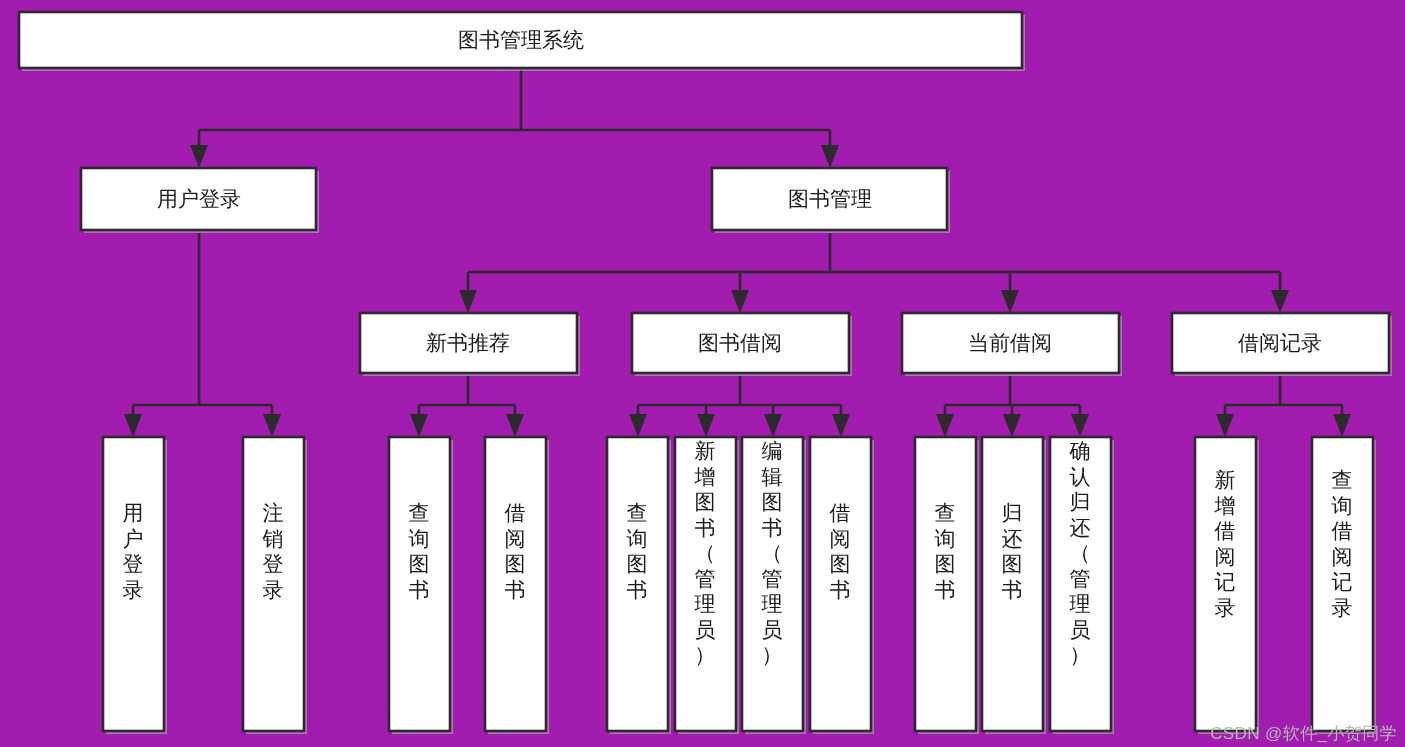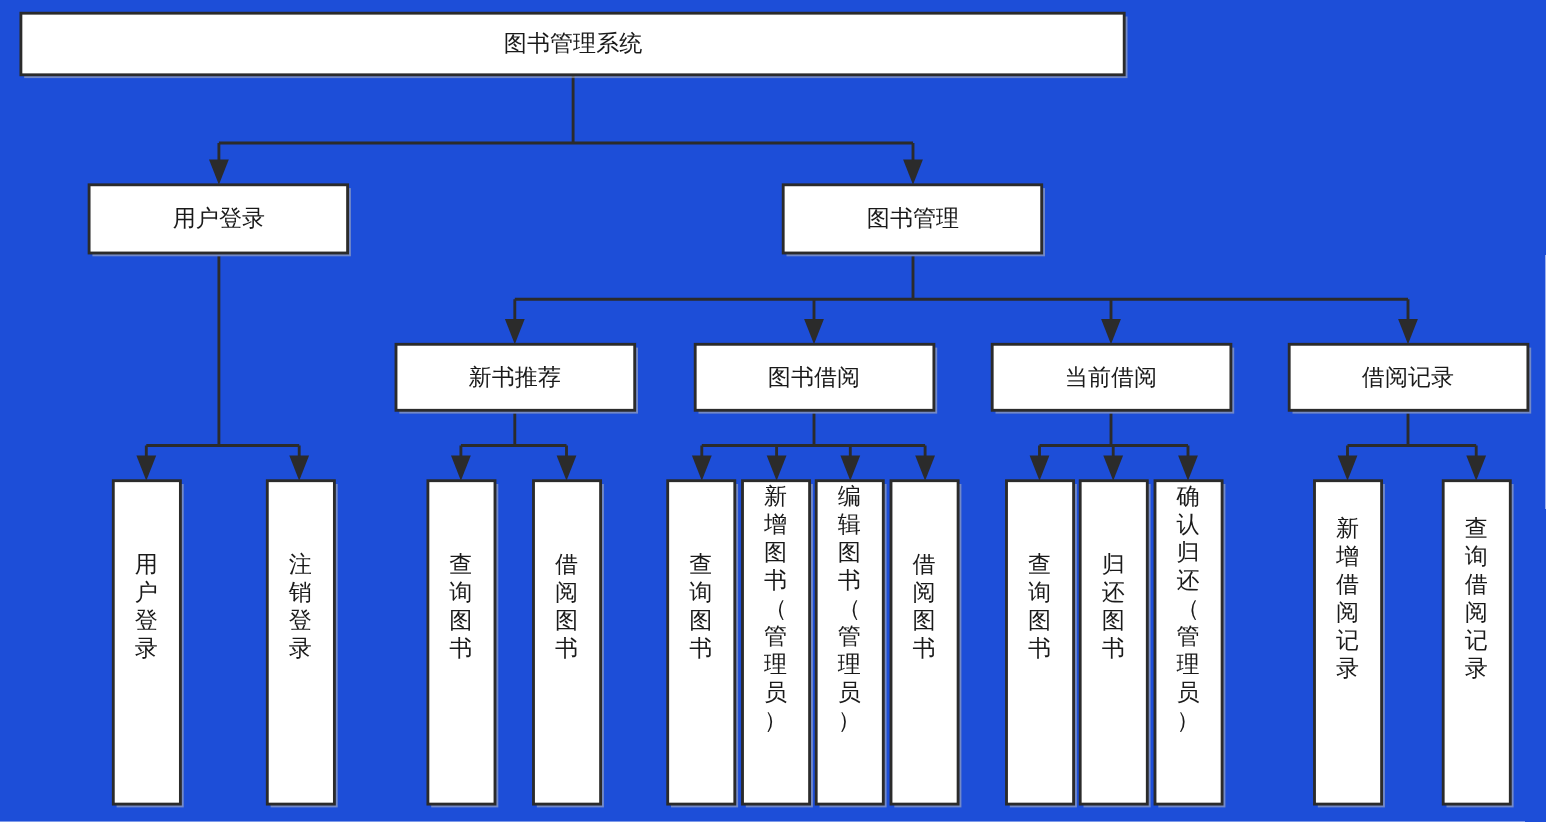--- a/index.html
+++ b/index.html
@@ -11,21 +11,21 @@
   body {
     font-family: "Liberation Sans", "DejaVu Sans", sans-serif;
     width: 1405px;
     height: 747px;
     overflow: hidden;
   }
   #diagram-root {
     position: relative;
     width: 1405px;
     height: 747px;
-    background: #1d4ed8;
+    background: #a21caf;
   }
   svg#tree-svg {
     position: absolute;
     left: 0;
     top: 0;
     width: 1405px;
     height: 747px;
     display: block;
   }
   .node-box {
@@ -229,13 +229,14 @@
     </g>
 
     <g>
       <rect class="node-box-shadow" x="1315" y="440" width="61" height="294"></rect>
       <rect class="node-box" x="1312" y="437" width="61" height="294"></rect>
       <text class="node-label-vertical" x="1342" y="487"><tspan x="1342" y="487">查</tspan><tspan x="1342" y="512.5">询</tspan><tspan x="1342" y="538">借</tspan><tspan x="1342" y="563.5">阅</tspan><tspan x="1342" y="589">记</tspan><tspan x="1342" y="614.5">录</tspan></text>
     </g>
 
   </svg>
 
+  <div class="watermark">CSDN @软件_小贺同学</div>
 </div>
 
 </body></html>

